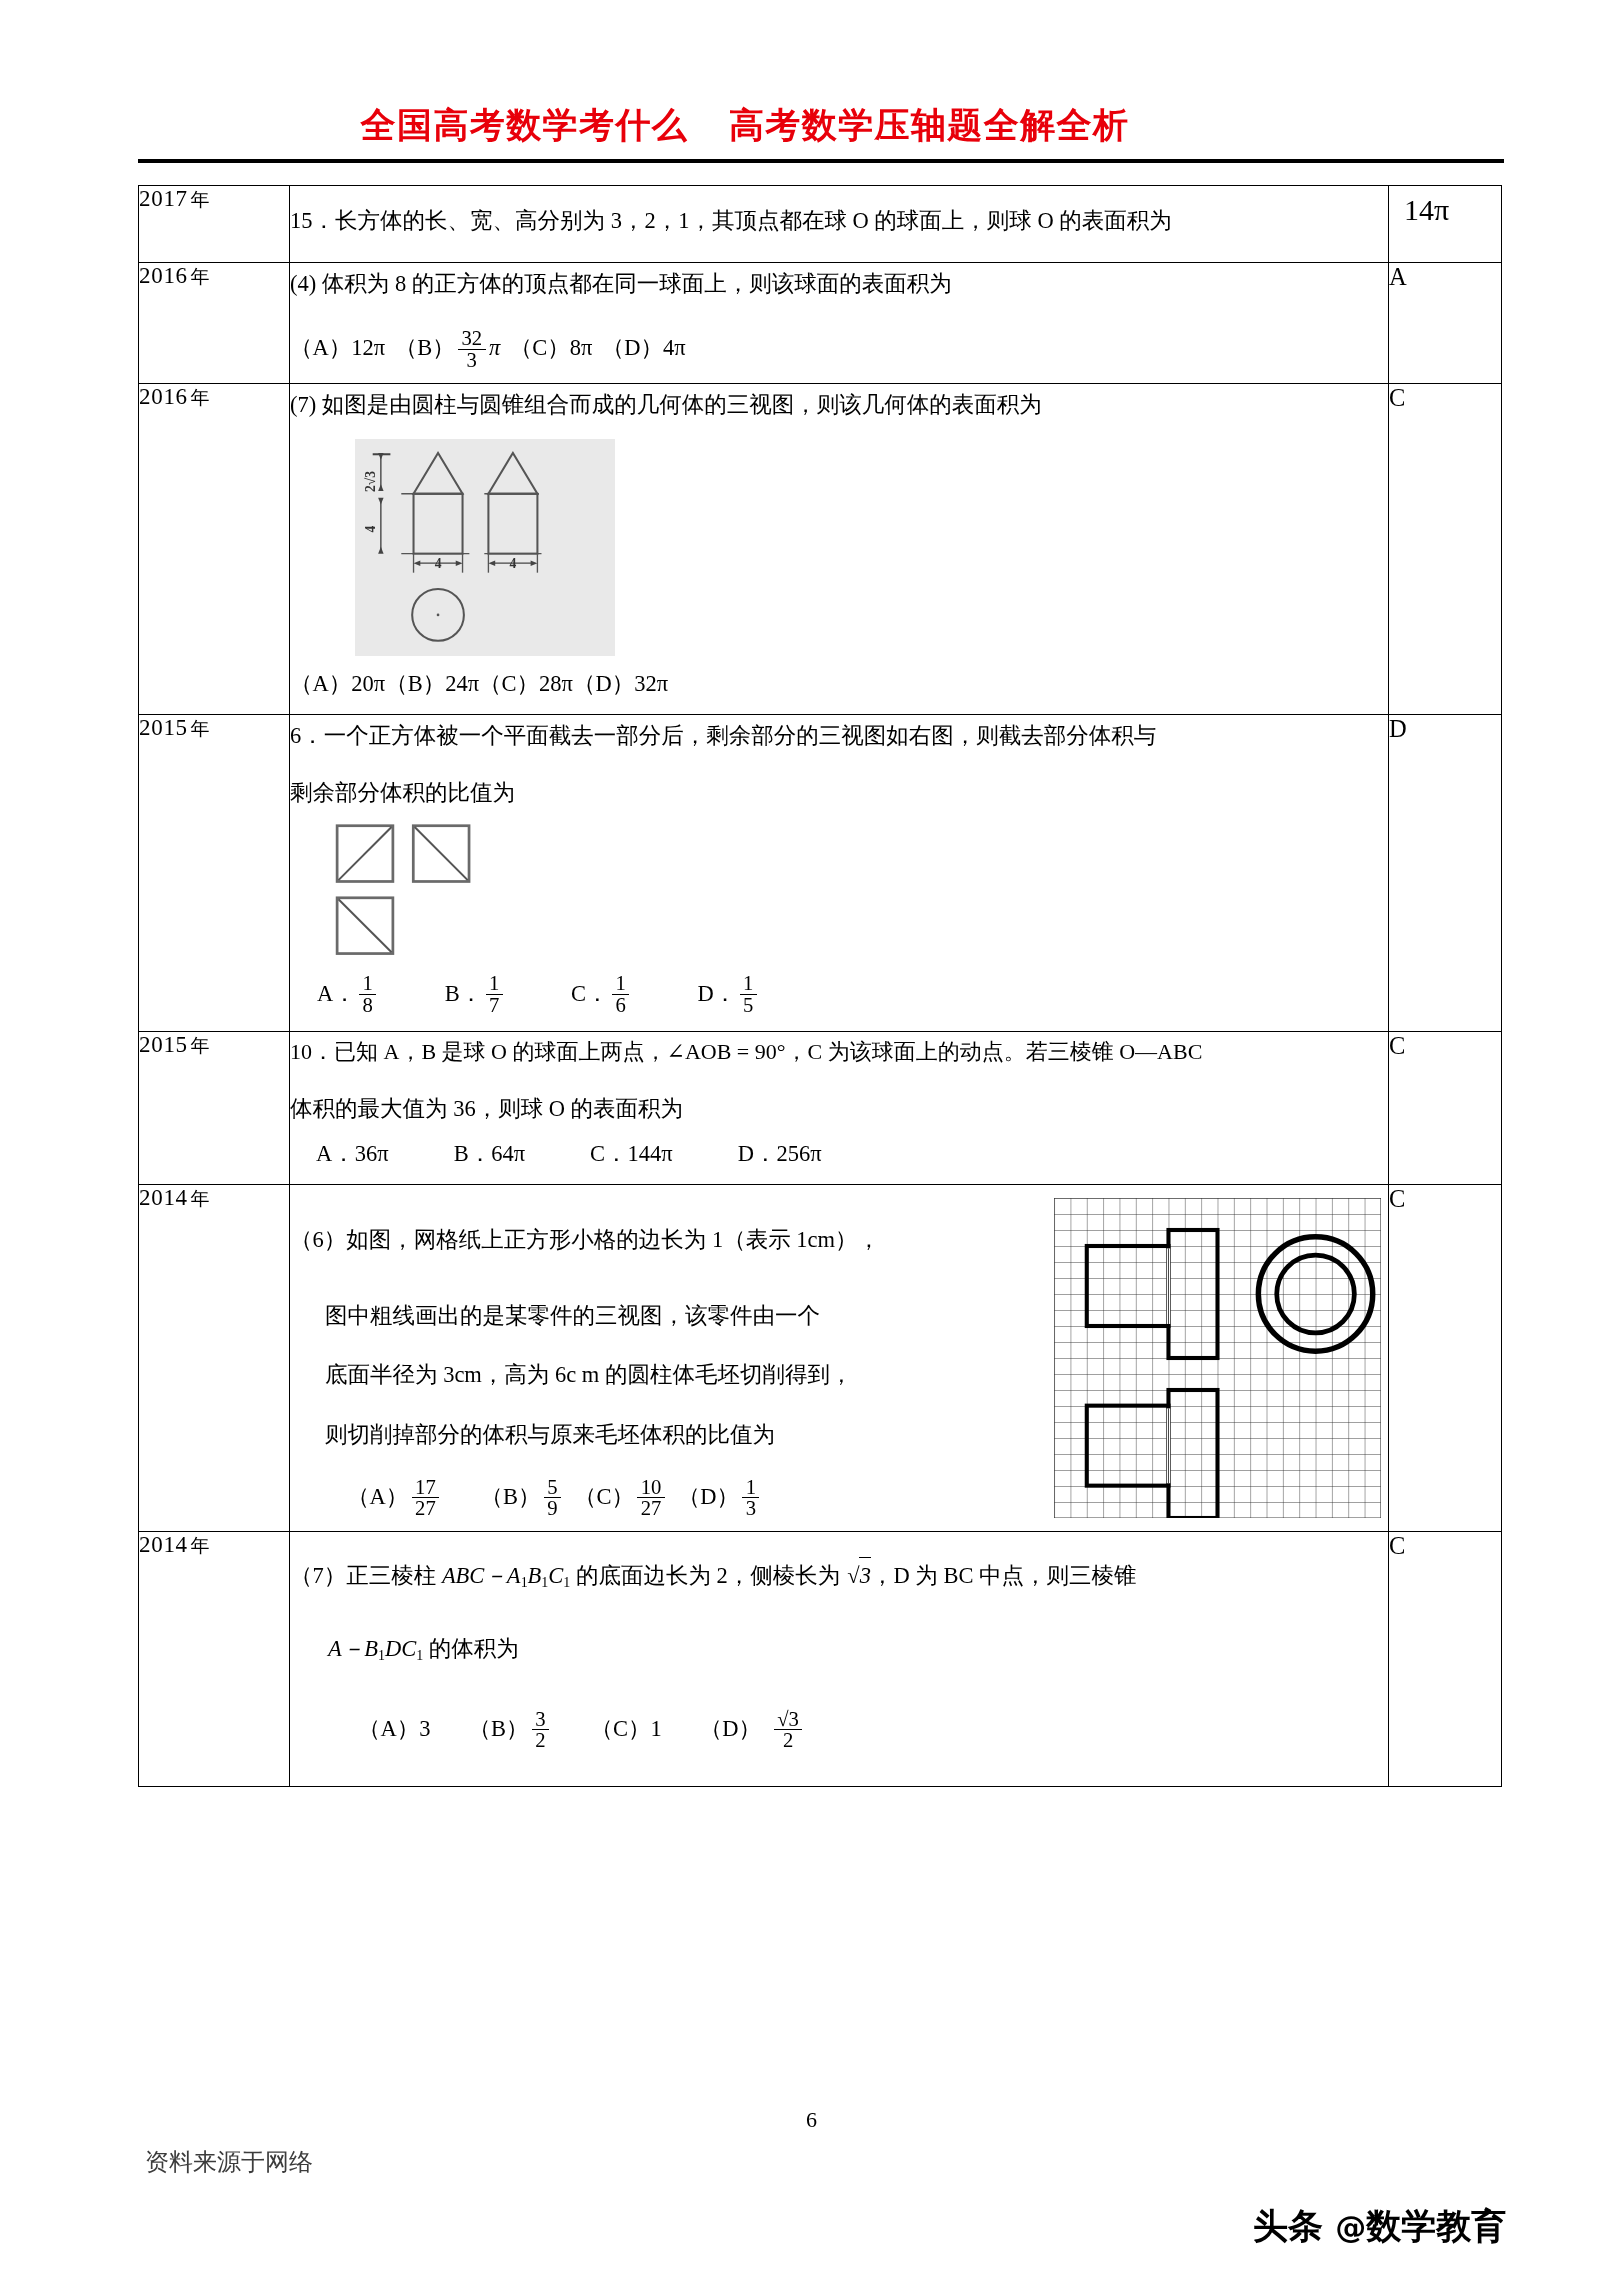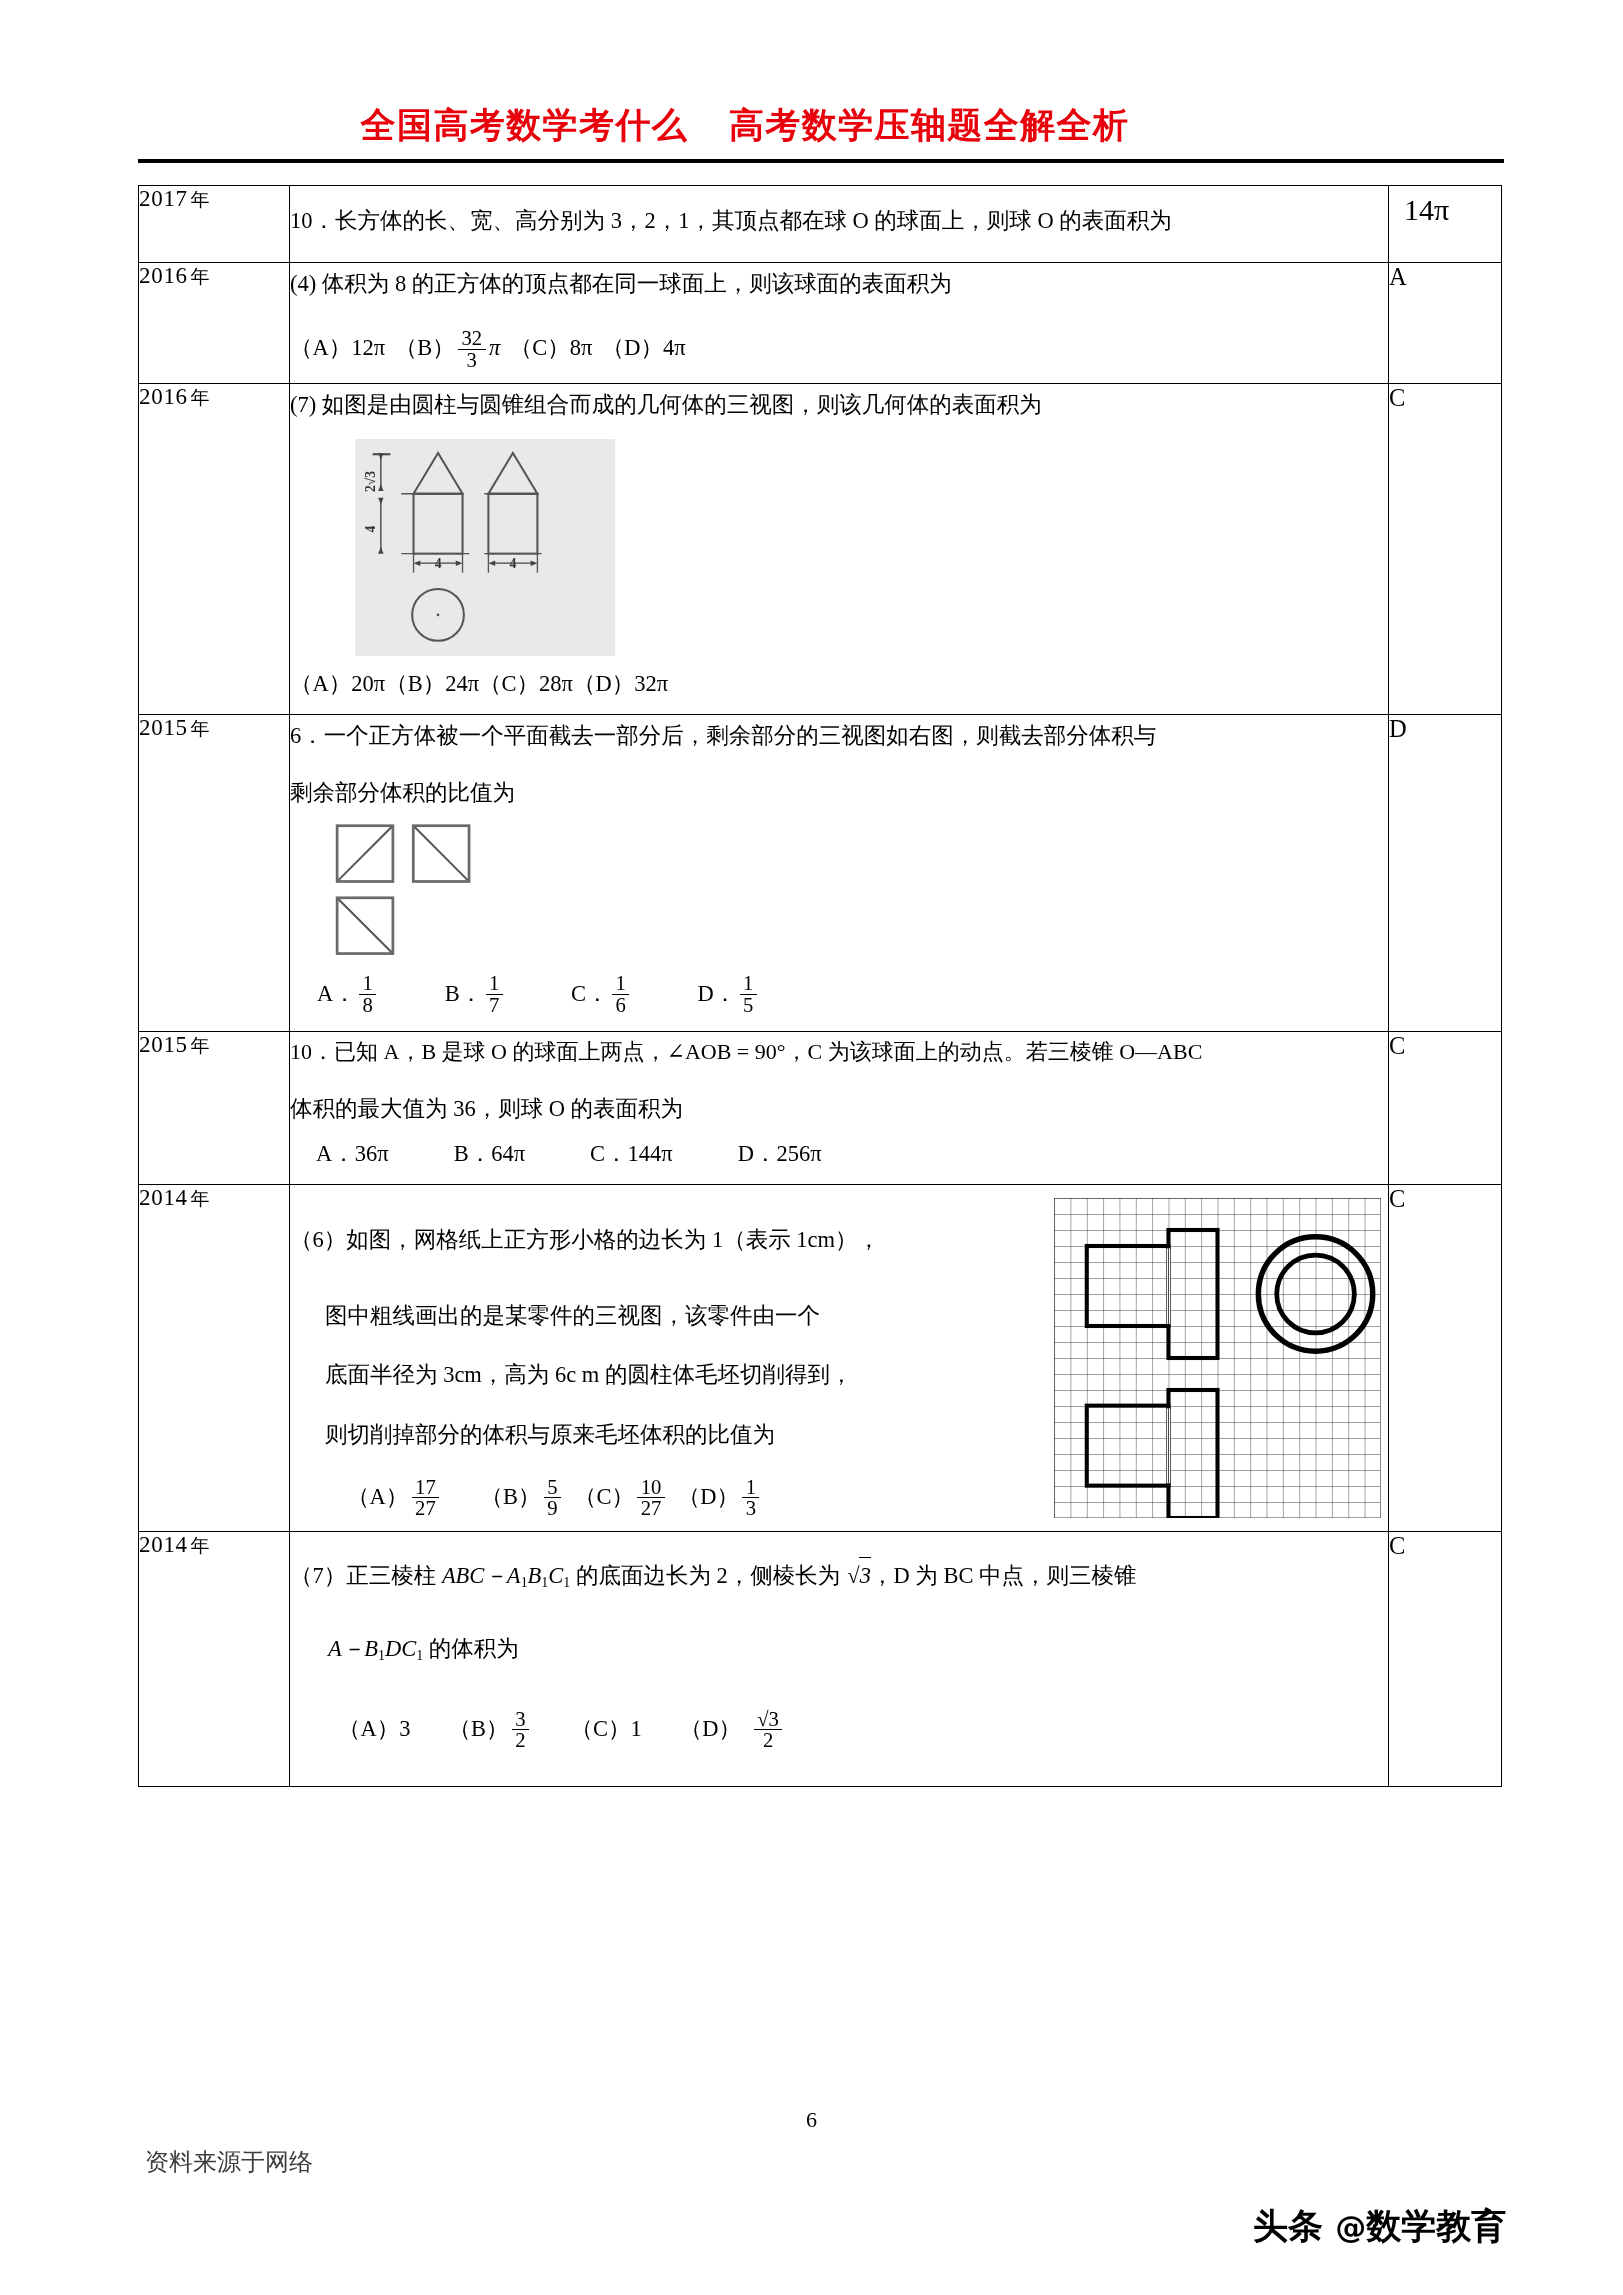--- a/index.html
+++ b/index.html
@@ -156,21 +156,21 @@
     <colgroup>
       <col class="col-year">
         <col class="col-body">
         <col class="col-answer">
     </colgroup>
     <tbody>
 
       <tr>
         <td class="year-cell"><span>2017</span><span class="cn">年</span></td>
         <td class="body-cell" style="padding-top:13.6px;padding-bottom:16.4px;">
-          <div class="qline">10．长方体的长、宽、高分别为 3，2，1，其顶点都在球 O 的球面上，则球 O 的表面积为</div>
+          <div class="qline">15．长方体的长、宽、高分别为 3，2，1，其顶点都在球 O 的球面上，则球 O 的表面积为</div>
         </td>
         <td class="answer-cell big">14π</td>
       </tr>
 
       <tr>
         <td class="year-cell"><span>2016</span><span class="cn">年</span></td>
         <td class="body-cell">
           <div class="qline">(4) 体积为 8 的正方体的顶点都在同一球面上，则该球面的表面积为</div>
           <div class="opts" style="margin-top:23px;margin-bottom:12.3px;">
             <span>（A）</span><span>12π</span><span class="opt-gap-sm"></span><span>（B）</span><span class="frac"><span class="num">32</span><span class="den">3</span></span><span class="pi">π</span><span class="opt-gap-sm"></span><span>（C）</span><span>8π</span><span class="opt-gap-sm"></span><span>（D）</span><span>4π</span>
@@ -323,21 +323,21 @@
 
       <tr>
         <td class="year-cell"><span>2014</span><span class="cn">年</span></td>
         <td class="body-cell" style="padding-top:23px;">
           <div class="qline">
             <span>（7）正三棱柱 </span><span class="ital">ABC－A</span><sub>1</sub><span class="ital">B</span><sub>1</sub><span class="ital">C</span><sub>1</sub><span> 的底面边长为 2，侧棱长为 </span><span class="rad"><span class="sym">√</span><span class="bar"></span><span style="font-style:italic;">3</span></span><span>，D 为 BC 中点，则三棱锥</span>
           </div>
           <div class="qline" style="margin-top:31px;padding-left:38px;">
             <span class="ital">A－B</span><sub>1</sub><span class="ital">DC</span><sub>1</sub><span> 的体积为</span>
           </div>
-          <div class="opts" style="margin-top:38px;margin-left:48px;margin-bottom:35px;">
+          <div class="opts" style="margin-top:38px;margin-left:68px;margin-bottom:35px;">
             <span>（A）</span><span>3</span><span class="opt-gap-md"></span><span>（B）</span><span class="frac"><span class="num">3</span><span class="den">2</span></span><span class="opt-gap-md"></span><span>（C）</span><span>1</span><span class="opt-gap-md"></span><span>（D）</span><span class="opt-gap-sm"></span><span class="frac"><span class="num">√3</span><span class="den">2</span></span>
           </div>
         </td>
         <td class="answer-cell">C</td>
       </tr>
 
     </tbody>
   </table>
 
   <div class="page-number">6</div>

